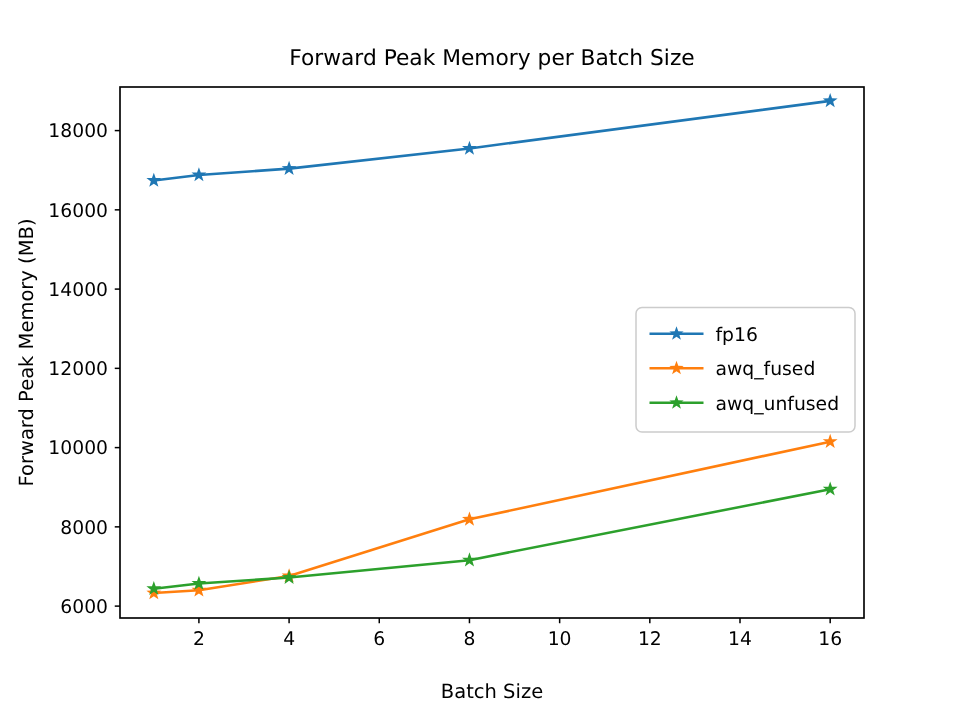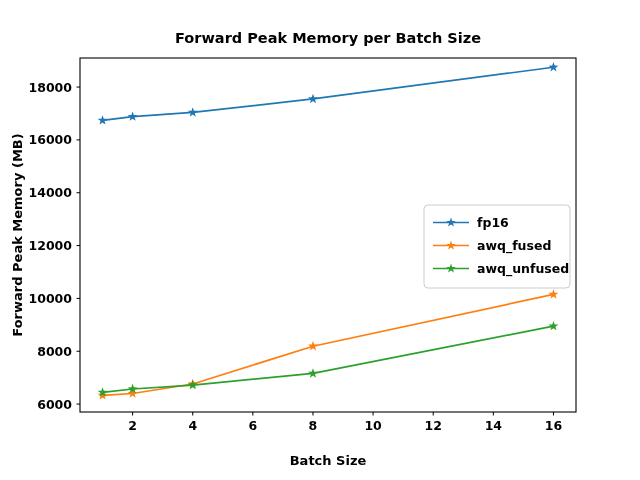--- a/index.html
+++ b/index.html
@@ -12,21 +12,20 @@
     height: 480px;
     font-family: "DejaVu Sans", sans-serif;
     color: #000000;
     overflow: hidden;
   }
   #figure {
     position: relative;
     width: 640px;
     height: 480px;
     background: #22c55e;
-    font-weight: bold;
   }
   svg {
     display: block;
   }
   .axis-line {
     fill: none;
     stroke: #000000;
     stroke-width: 1.1;
   }
   .tick-mark {

